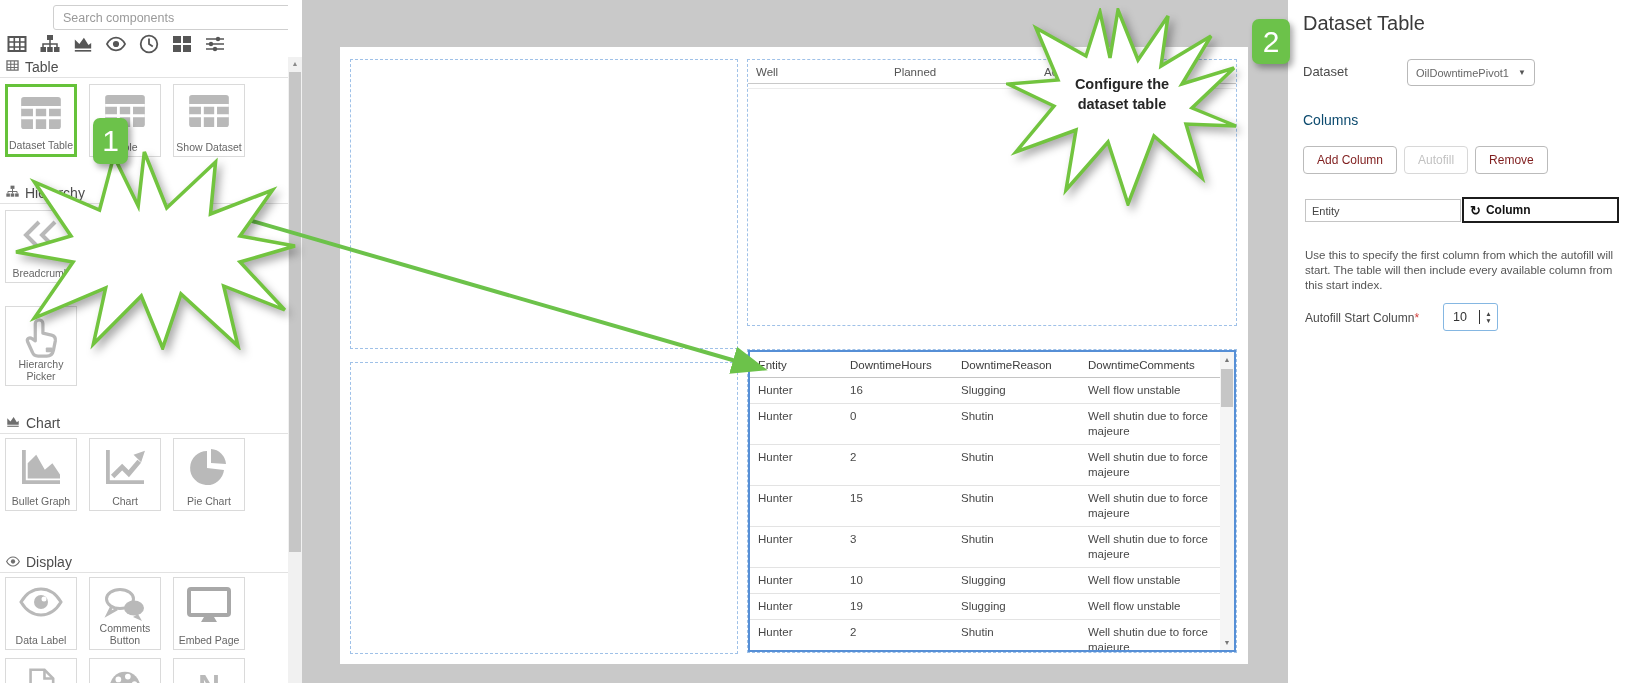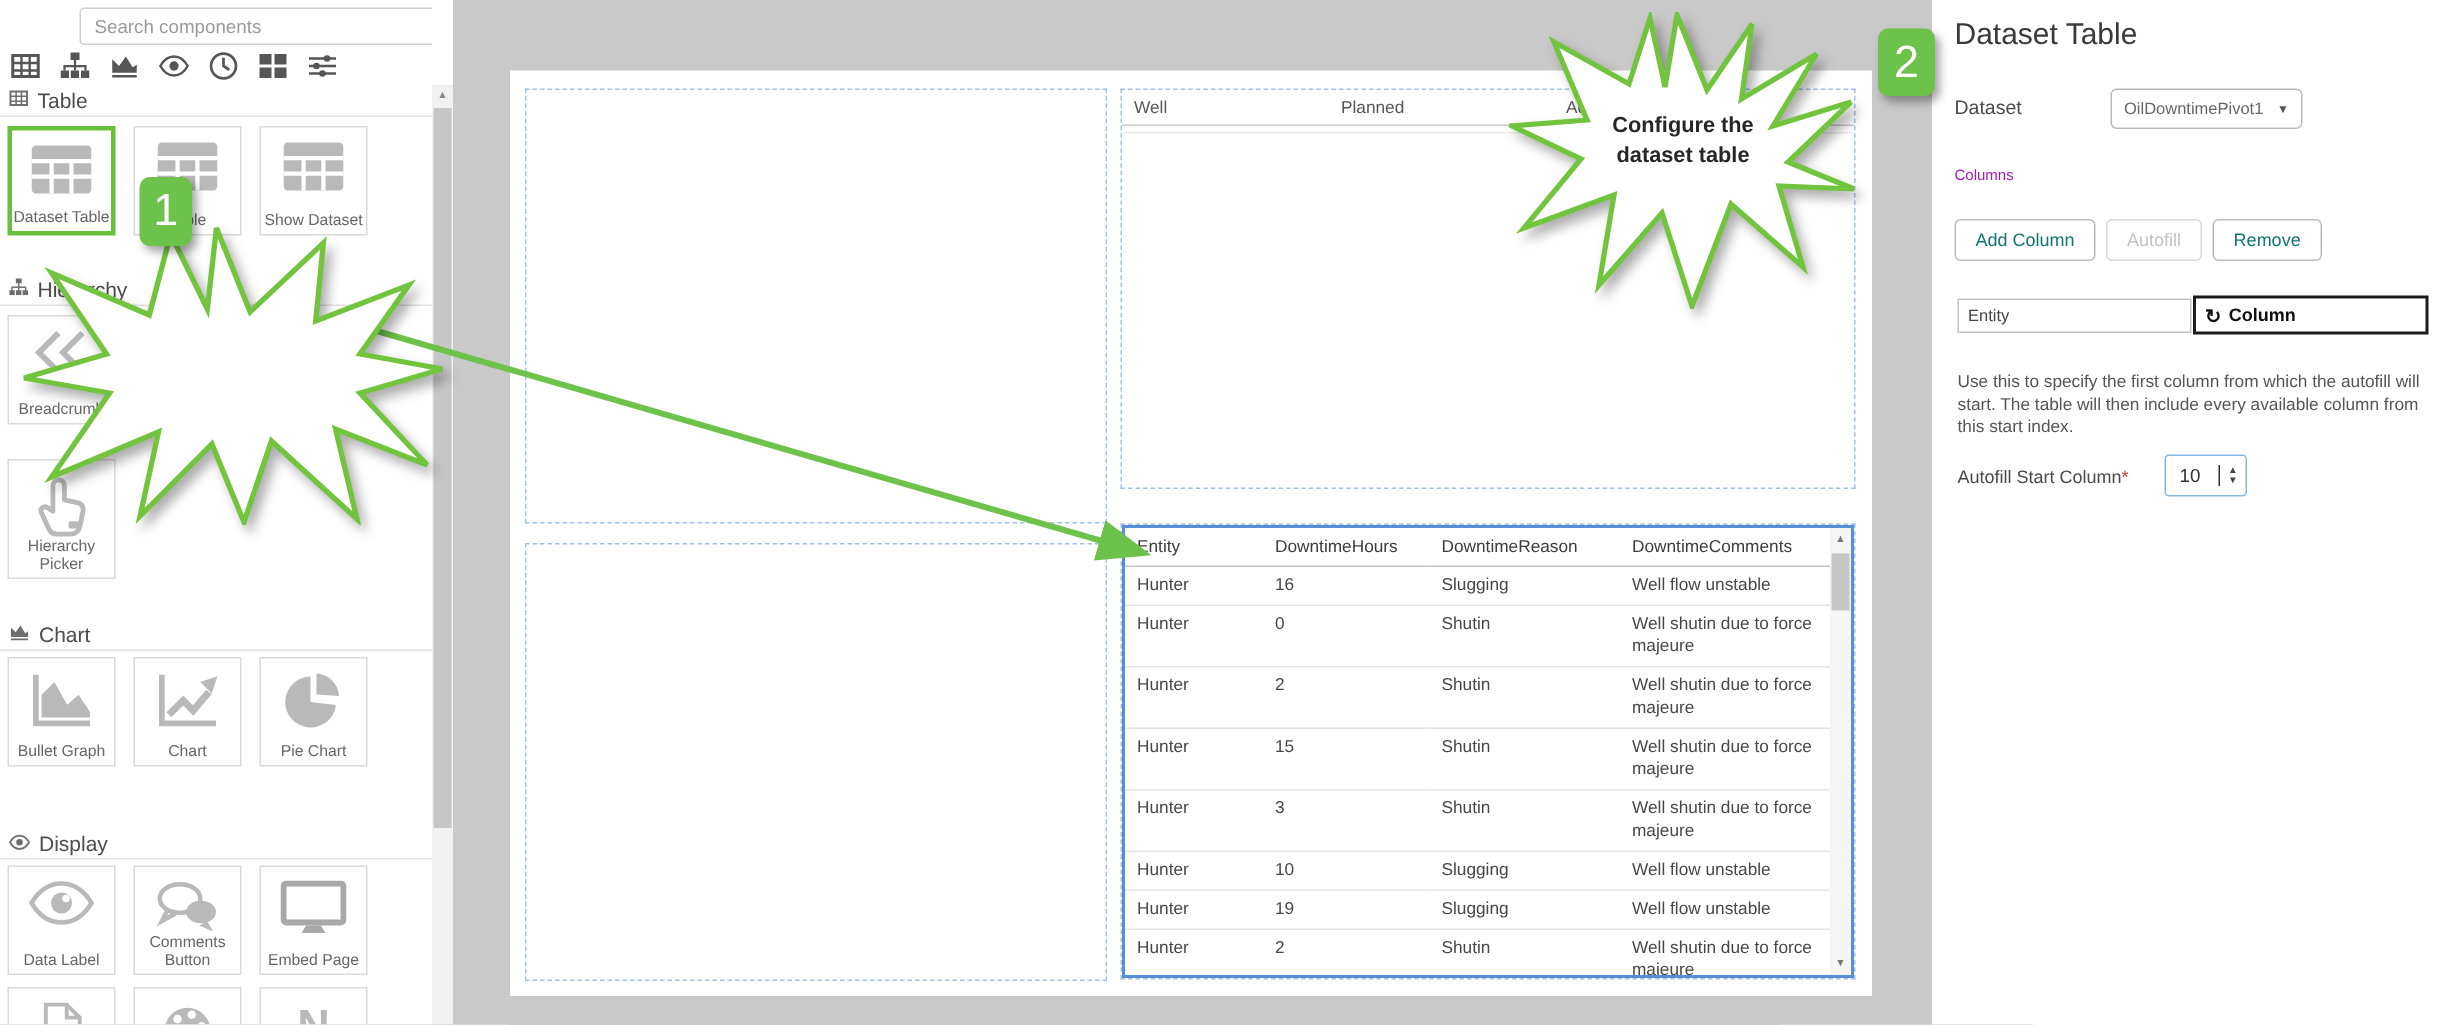--- a/index.html
+++ b/index.html
@@ -58,24 +58,24 @@
 
   
   .panel { position:absolute; left:1288px; top:0; width:350px; height:683px; background:#fff; z-index:2; color:#444; }
   .panel-title { position:absolute; left:15px; top:12px; font-size:20px; color:#3a3a3a; }
   .lbl { font-size:13px; color:#4a4a4a; }
   .dataset-row-label { position:absolute; left:15px; top:64px; }
   .select { position:absolute; left:87px; top:59px; width:128px; height:27px; border:1px solid #b9b9b9;
     border-radius:4px; display:flex; align-items:center; padding:0 8px; font-size:11px; color:#666; cursor:pointer;margin-left:32px; }
   .select .val { flex:1; }
   .select .caret { font-size:8px; color:#555; }
-  .columns-h { position:absolute; left:15px; top:112px; font-size:10px; color:#a21caf; }
+  .columns-h { position:absolute; left:15px; top:112px; font-size:14px; color:#0c4a6e; }
   .btn-row { position:absolute; left:15px; top:146px; display:flex; gap:7px; }
   .btn { height:28px; padding:0 13px; background:#fff; border:1px solid #bbb; border-radius:4px;
-    font-size:12px; color:#0f766e; display:flex; align-items:center; cursor:pointer; }
+    font-size:12px; color:#7f1d1d; display:flex; align-items:center; cursor:pointer; }
   .btn.disabled { color:#c2c2c2; border-color:#d8d8d8; cursor:default; }
   .col-name-input { position:absolute; left:17px; top:199px; width:156px; height:23px;
     border:1px solid #c4c4c4; padding-left:6px; font-size:11px; color:#444;
     font-family:"Liberation Sans", sans-serif; }
   .col-type { position:absolute; left:174px; top:197px; width:157px; height:26px; background:#fff;
     border:2px solid #1c1c1c; display:flex; align-items:center; gap:5px; padding-left:6px; cursor:pointer; }
   .col-type .ref { font-size:13px; font-weight:bold; color:#111; }
   .col-type .txt { font-size:12px; font-weight:bold; color:#111;text-align:right; }
   .help { position:absolute; left:17px; top:248px; width:322px; font-size:11.5px; line-height:15px; color:#555; }
   .autofill-label { position:absolute; left:17px; top:311px; font-size:12px; color:#4a4a4a; }

